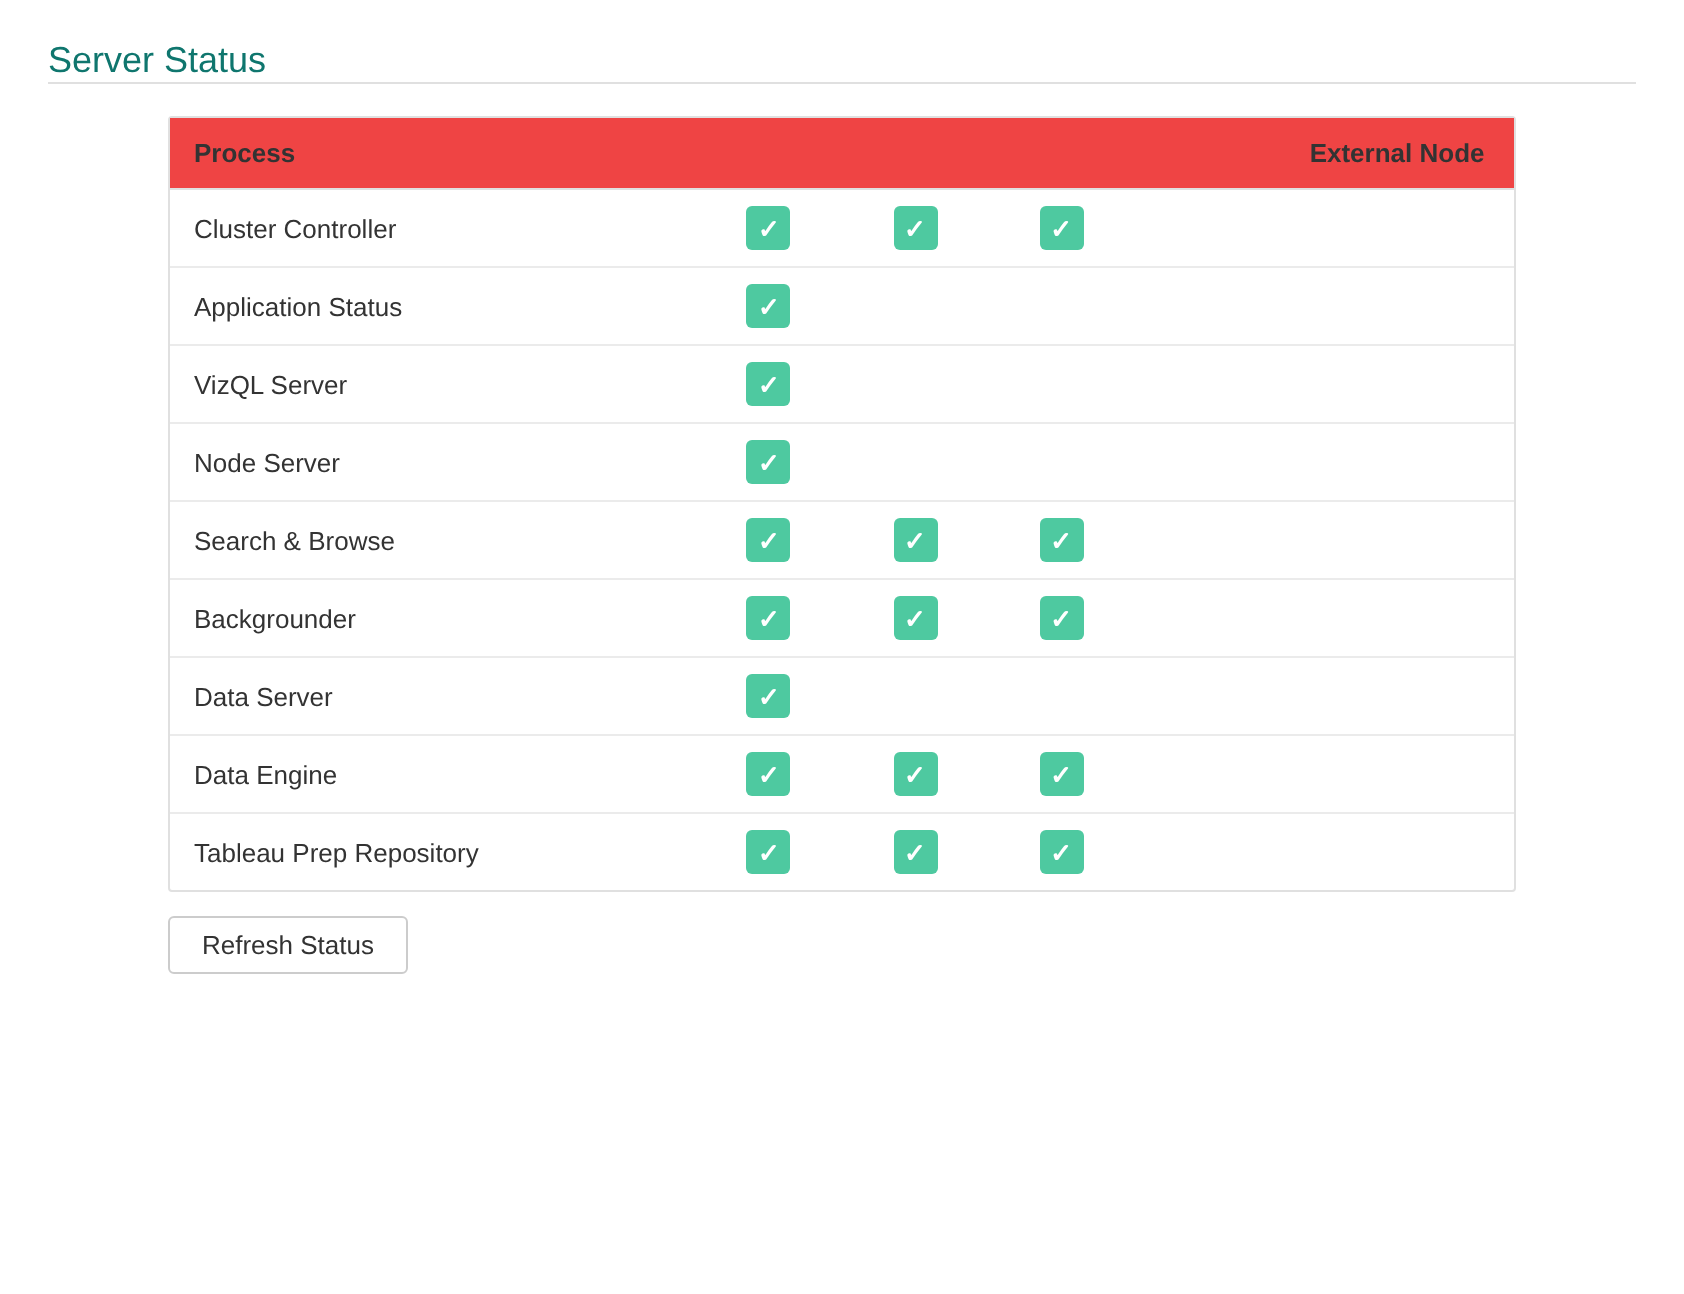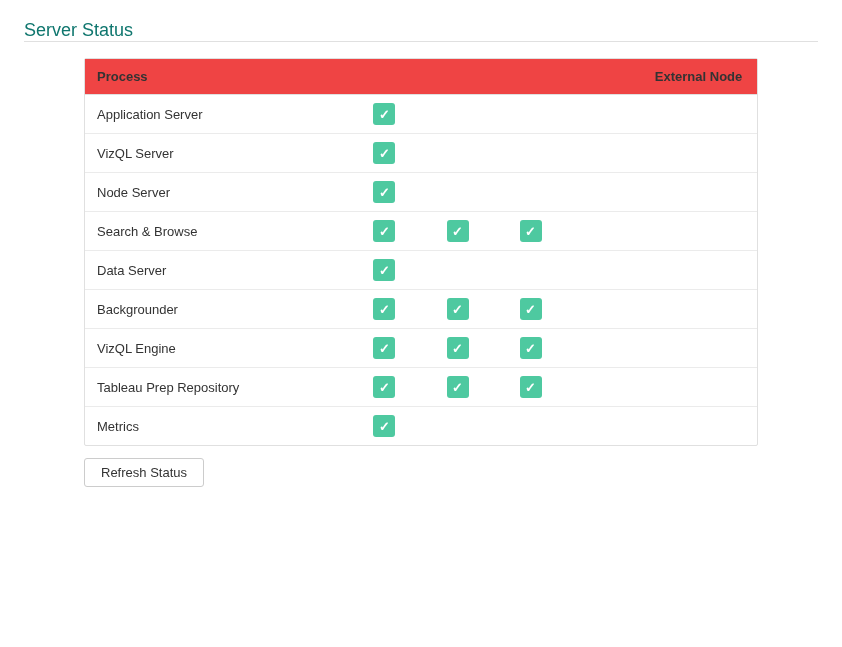--- a/index.html
+++ b/index.html
@@ -121,22 +121,30 @@
         <tr>
           <th>Process</th>
           <th class="status-cell"></th>
           <th class="status-cell"></th>
           <th class="status-cell"></th>
           <th class="status-cell"></th>
           <th class="external-node">External Node</th>
         </tr>
       </thead>
       <tbody id="table-body">
-          <tr>
-            <td class="process-name">Application Server</td>
+      <tr>
+            <td class="process-name">Cluster Controller</td>
+            <td class="status-cell"><span class="check-icon">✓</span></td>
+            <td class="status-cell"><span class="check-icon">✓</span></td>
+            <td class="status-cell"><span class="check-icon">✓</span></td>
+            <td class="status-cell"></td>
+            <td class="external-cell"></td>
+          </tr>
+          <tr>
+            <td class="process-name">Application Status</td>
             <td class="status-cell"><span class="check-icon">✓</span></td>
             <td class="status-cell"></td>
             <td class="status-cell"></td>
             <td class="status-cell"></td>
             <td class="external-cell"></td>
           </tr>
           <tr>
             <td class="process-name">VizQL Server</td>
             <td class="status-cell"><span class="check-icon">✓</span></td>
             <td class="status-cell"></td>
@@ -154,56 +162,48 @@
           </tr>
           <tr>
             <td class="process-name">Search &amp; Browse</td>
             <td class="status-cell"><span class="check-icon">✓</span></td>
             <td class="status-cell"><span class="check-icon">✓</span></td>
             <td class="status-cell"><span class="check-icon">✓</span></td>
             <td class="status-cell"></td>
             <td class="external-cell"></td>
           </tr>
           <tr>
+            <td class="process-name">Backgrounder</td>
+            <td class="status-cell"><span class="check-icon">✓</span></td>
+            <td class="status-cell"><span class="check-icon">✓</span></td>
+            <td class="status-cell"><span class="check-icon">✓</span></td>
+            <td class="status-cell"></td>
+            <td class="external-cell"></td>
+          </tr>
+          <tr>
             <td class="process-name">Data Server</td>
             <td class="status-cell"><span class="check-icon">✓</span></td>
             <td class="status-cell"></td>
             <td class="status-cell"></td>
             <td class="status-cell"></td>
             <td class="external-cell"></td>
           </tr>
           <tr>
-            <td class="process-name">Backgrounder</td>
-            <td class="status-cell"><span class="check-icon">✓</span></td>
-            <td class="status-cell"><span class="check-icon">✓</span></td>
-            <td class="status-cell"><span class="check-icon">✓</span></td>
-            <td class="status-cell"></td>
-            <td class="external-cell"></td>
-          </tr>
-          <tr>
-            <td class="process-name">VizQL Engine</td>
+            <td class="process-name">Data Engine</td>
             <td class="status-cell"><span class="check-icon">✓</span></td>
             <td class="status-cell"><span class="check-icon">✓</span></td>
             <td class="status-cell"><span class="check-icon">✓</span></td>
             <td class="status-cell"></td>
             <td class="external-cell"></td>
           </tr>
           <tr>
             <td class="process-name">Tableau Prep Repository</td>
             <td class="status-cell"><span class="check-icon">✓</span></td>
             <td class="status-cell"><span class="check-icon">✓</span></td>
             <td class="status-cell"><span class="check-icon">✓</span></td>
-            <td class="status-cell"></td>
-            <td class="external-cell"></td>
-          </tr>
-          <tr>
-            <td class="process-name">Metrics</td>
-            <td class="status-cell"><span class="check-icon">✓</span></td>
-            <td class="status-cell"></td>
-            <td class="status-cell"></td>
             <td class="status-cell"></td>
             <td class="external-cell"></td>
           </tr>
         </tbody>
     </table>
   </div>
 
   <div class="footer">
     <button class="refresh-btn">Refresh Status</button>
 

